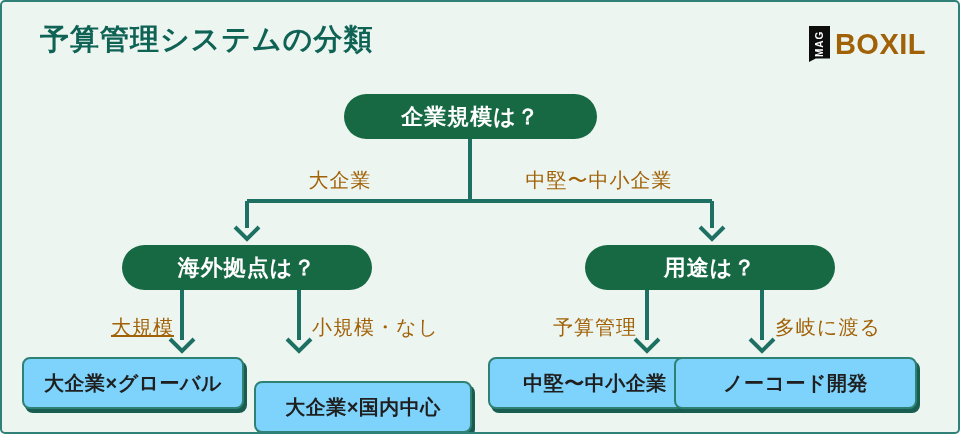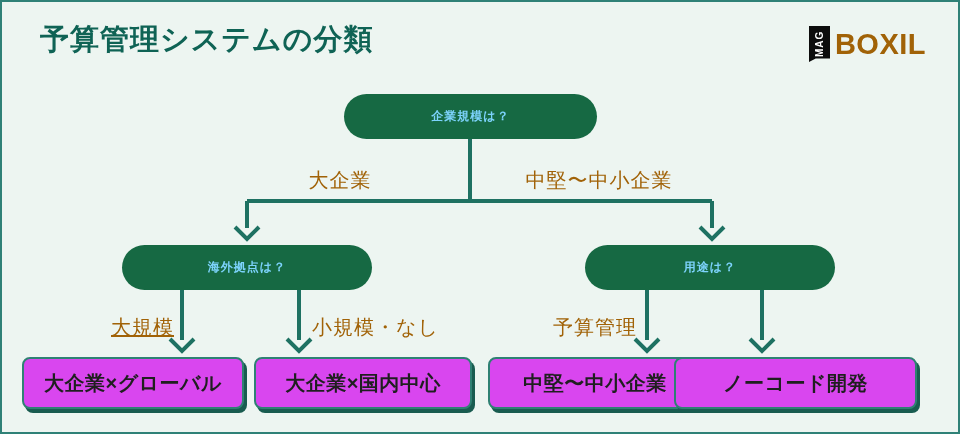--- a/index.html
+++ b/index.html
@@ -5,21 +5,21 @@
   * { margin: 0; padding: 0; box-sizing: border-box; }
   html, body { background: #ffffff; }
   body { font-family: "Liberation Sans", "DejaVu Sans", sans-serif; }
 
   .panel {
     position: relative;
     width: 960px;
     height: 434px;
     background: #edf5f1;
     border: 2px solid #2f8177;
-    border-radius: 0;
+    border-radius: 5px;
     overflow: hidden;
   }
 
   .page-title {
     position: absolute;
     left: 38px;
     top: 18px;
     font-size: 29px;
     font-weight: bold;
     color: #0f6355;
@@ -66,22 +66,22 @@
     stroke-width: 4;
     fill: none;
     stroke-linejoin: miter;
   }
 
   .pill {
     position: absolute;
     height: 45px;
     border-radius: 23px;
     background: #166943;
-    color: #7dd3fc;
-    font-size: 12px;
+    color: #ffffff;
+    font-size: 22px;
     font-weight: bold;
     display: flex;
     align-items: center;
     justify-content: center;
     letter-spacing: 1px;
   }
   .pill.root  { left: 342px; top: 92px;  width: 253px; }
   .pill.left  { left: 120px; top: 243px; width: 250px; }
   .pill.right { left: 583px; top: 243px; width: 250px; }
 
@@ -96,35 +96,35 @@
   .lbl-sme    { left: 497px; top: 165px; width: 200px; text-align: center; }
   .lbl-large  { left: 60px;  top: 312px; width: 112px; text-align: right; text-decoration: underline; }
   .lbl-small  { left: 310px; top: 312px; }
   .lbl-budget { left: 523px; top: 312px; width: 112px; text-align: right; }
   .lbl-multi  { left: 773px; top: 312px; }
 
   .leaf {
     position: absolute;
     top: 355px;
     height: 52px;
-    background: #d946ef;
+    background: #7dd3fc;
     border: 2px solid #2f8173;
     border-radius: 8px;
     box-shadow: 3px 4px 0 0 #195c50;
     color: #1f1f1f;
     font-size: 20px;
     font-weight: bold;
     display: flex;
     align-items: center;
     justify-content: center;
     letter-spacing: 0.5px;
     white-space: nowrap;
   }
   .leaf-1 { left: 20px;  width: 222px; }
-  .leaf-2 { left: 252px; width: 218px; }
+  .leaf-2 { left: 252px; width: 218px; margin-top: 24px; }
   .leaf-3 { left: 486px; width: 214px; }
   .leaf-4 { left: 672px; width: 243px; font-family: Liberation Mono, monospace; }
 </style>
 </head>
 <body>
 
 <div class="panel">
 
   <div class="page-title">予算管理システムの分類</div>
 
@@ -149,19 +149,20 @@
 
   <div class="edge-label lbl-ent">大企業</div>
   <div class="edge-label lbl-sme">中堅〜中小企業</div>
 
   <div class="pill left">海外拠点は？</div>
   <div class="pill right">用途は？</div>
 
   <div class="edge-label lbl-large">大規模</div>
   <div class="edge-label lbl-budget">予算管理</div>
   <div class="edge-label lbl-small">小規模・なし</div>
+  <div class="edge-label lbl-multi">多岐に渡る</div>
 
   <div class="leaf leaf-1">大企業×グローバル</div>
   <div class="leaf leaf-2">大企業×国内中心</div>
   <div class="leaf leaf-3">中堅〜中小企業</div>
   <div class="leaf leaf-4">ノーコード開発</div>
 
 </div>
 
 </body></html>

